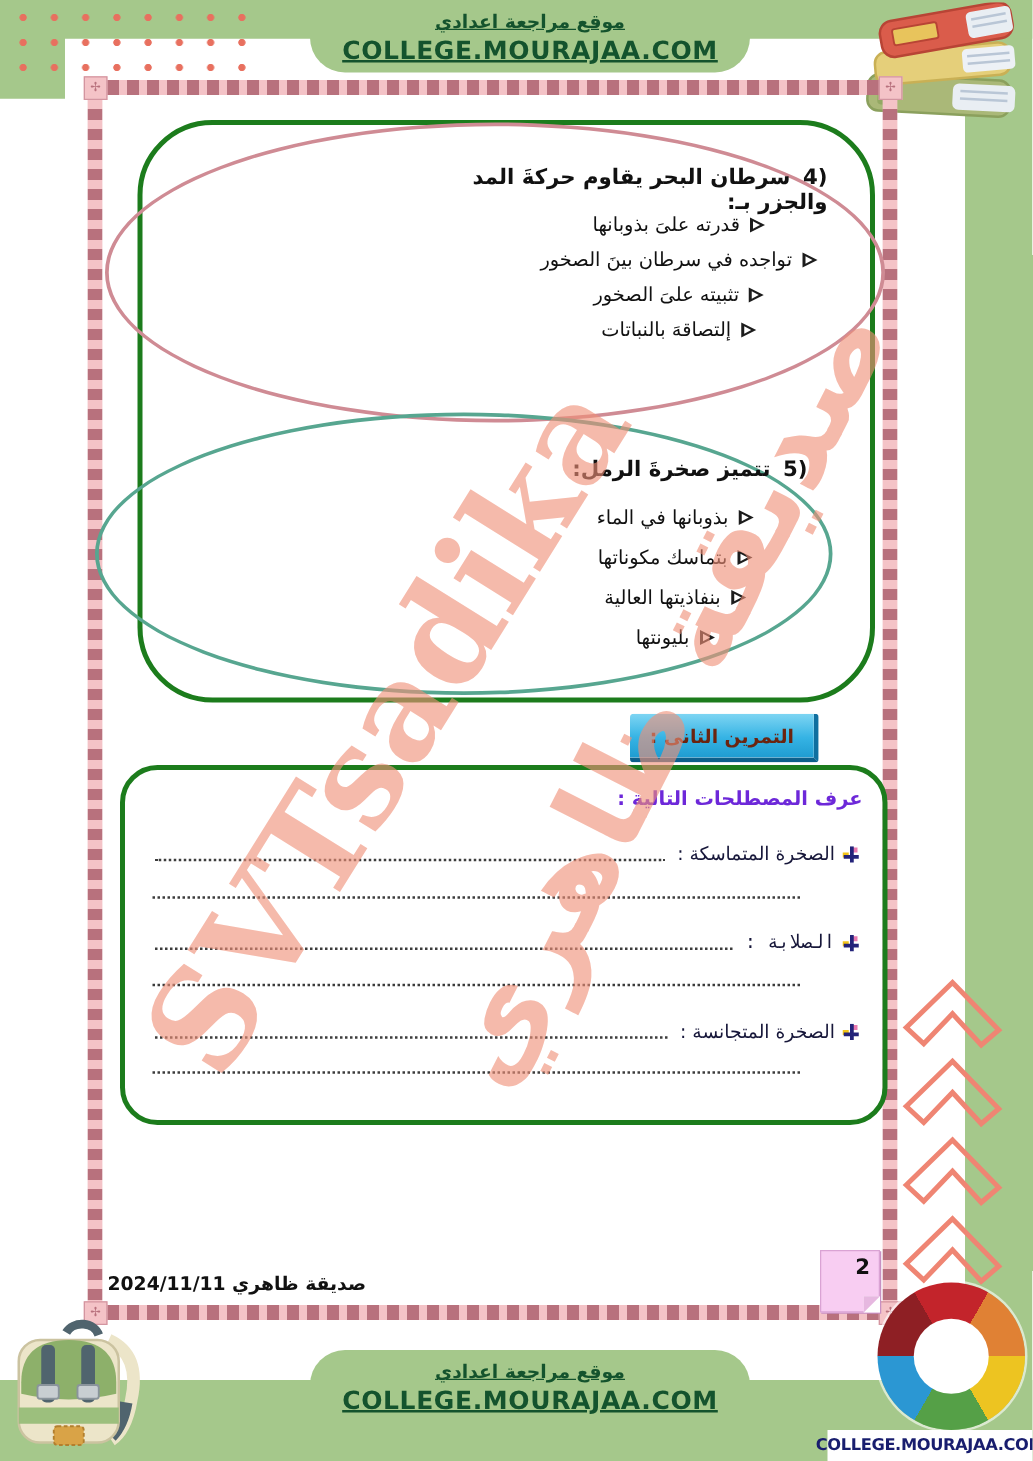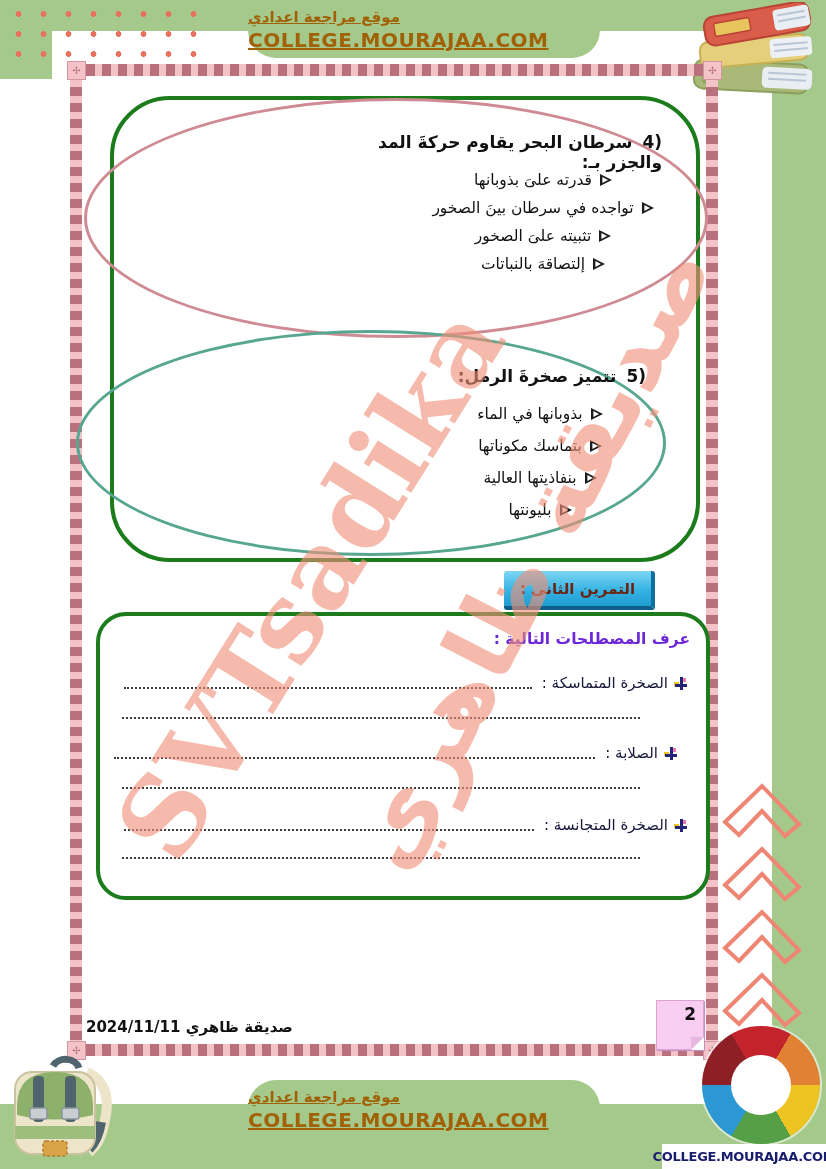--- a/index.html
+++ b/index.html
@@ -9,21 +9,21 @@
 
   
   .green{background:#a5c88b;}
   .header-band{left:0;top:0;width:826px;height:31px;z-index:1;}
   .header-bump{left:248px;top:0;width:352px;height:58px;border-radius:0 0 28px 28px;z-index:2;}
   .right-col{left:772px;top:0;width:54px;height:1169px;z-index:0;}
   .tl-block{left:0;top:0;width:52px;height:79px;z-index:1;}
   .footer-band{left:0;top:1104px;width:826px;height:65px;z-index:4;}
   .footer-bump{left:248px;top:1080px;width:352px;height:62px;border-radius:28px 28px 0 0;z-index:4;}
 
-  .site-line{width:352px;text-align:left;color:#a16207;z-index:5;}
+  .site-line{width:352px;text-align:center;color:#14532d;z-index:5;}
   .site-ar{font-size:15px;font-weight:bold;text-decoration:underline;}
   .site-en{font-size:20px;font-weight:bold;text-decoration:underline;letter-spacing:.5px;font-family:"DejaVu Sans",sans-serif;}
 
   
   .dots{left:0;top:0;width:212px;height:62px;z-index:3;
     background-image:radial-gradient(circle,#e8705f 2.6px,rgba(0,0,0,0) 3.2px);
     background-size:25px 20px;background-position:6px 4px;}
 
   
   .frame-h{height:12px;background:#f4c3c7;background-image:repeating-linear-gradient(90deg,#b8717d 0 9px,#f4c3c7 9px 16px);border-radius:6px;z-index:3;}
@@ -214,21 +214,21 @@
       <rect x="0" y="5" width="5" height="4" fill="#f2c318"></rect>
       <rect x="7" y="1" width="5" height="4" fill="#e87ab0"></rect>
       <rect x="6" y="0" width="3" height="13" fill="#23237a"></rect>
       <rect x="1" y="7" width="12" height="3" fill="#23237a"></rect>
     </svg>
     <span class="term-label">الصخرة المتماسكة :</span>
     <span class="dotfill"></span>
   </div>
   <div class="abs dotline" style="left:122px;top:716px;width:518px;"></div>
 
-  <div class="abs term-row" style="left:112px;top:744px;width:566px;">
+  <div class="abs term-row" style="left:122px;top:744px;width:566px;font-family:Liberation Mono, monospace;">
     <svg class="term-icon" viewBox="0 0 14 15">
       <rect x="0" y="5" width="5" height="4" fill="#f2c318"></rect>
       <rect x="7" y="1" width="5" height="4" fill="#e87ab0"></rect>
       <rect x="6" y="0" width="3" height="13" fill="#23237a"></rect>
       <rect x="1" y="7" width="12" height="3" fill="#23237a"></rect>
     </svg>
     <span class="term-label">الصلابة :</span>
     <span class="dotfill"></span>
   </div>
   <div class="abs dotline" style="left:122px;top:786px;width:518px;"></div>

